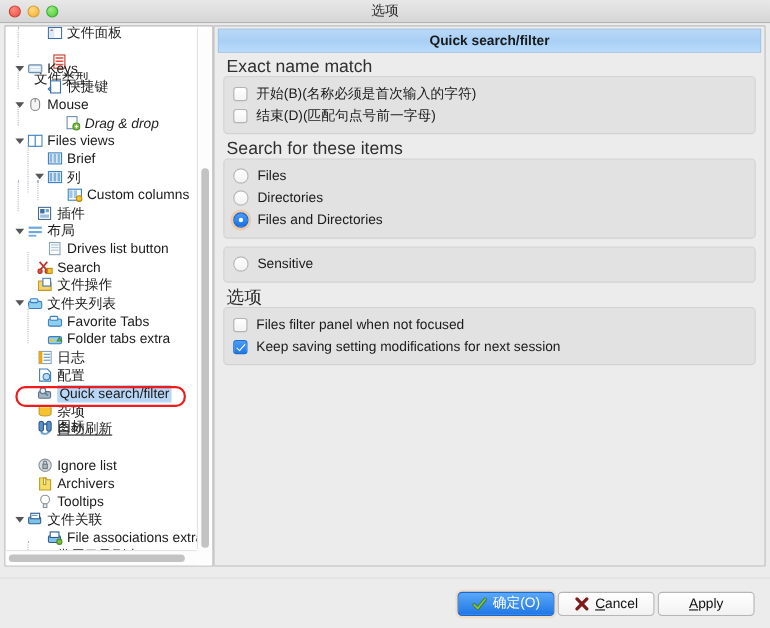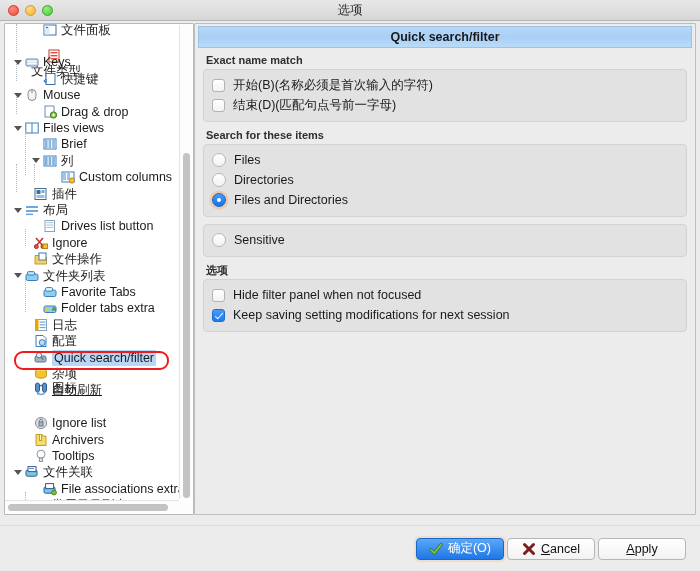--- a/index.html
+++ b/index.html
@@ -200,25 +200,24 @@
     flex: none;
   }
   .panel-body {
     flex: 1;
     padding: 6px 8px 0 8px;
     overflow: hidden;
   }
 
   .group { margin-bottom: 7px; }
   .group-title {
-    font-size: 11px;
+    font-size: 16px;
     color: #2f2f2f;
     margin: 0 0 2px 3px;
     line-height: 13px;
-    font-weight: bold;
   }
   .group-box {
     background: #e2e2e2;
     border: 1px solid #d2d2d2;
     border-radius: 4px;
     padding: 5px 8px 6px 8px;
   }
 
   .row {
     display: flex;
@@ -376,21 +375,21 @@
           <div class="tnode" style="top: 63.1px; position: absolute; left: 6px;">
             <span class="tw open"></span>
             <span class="ticon">
               <svg class="ic" viewBox="0 0 14 14" xmlns="http://www.w3.org/2000/svg">
                 <rect x="3" y="1.5" width="8" height="11" rx="4" fill="#f4f4f4" stroke="#8a8a8a"></rect>
                 <line x1="7" y1="1.5" x2="7" y2="5" stroke="#8a8a8a"></line>
               </svg>
             </span>
             <span class="tlabel">Mouse</span>
           </div>
-          <div class="tnode" style="top: 79.5px; position: absolute; left: 24px;">
+          <div class="tnode" style="top: 79.5px; position: absolute; left: 40px; font-style: italic;">
             <span class="tw"></span>
             <span class="ticon">
               <svg class="ic" viewBox="0 0 14 14" xmlns="http://www.w3.org/2000/svg">
                 <rect x="2" y="1" width="9" height="11" fill="#fff" stroke="#6d8fb0"></rect>
                 <circle cx="10.5" cy="10" r="3.2" fill="#7bc043" stroke="#4a8a23"></circle>
                 <path d="M9 10h3M10.5 8.5v3" stroke="#fff" stroke-width="1"></path>
               </svg>
             </span>
             <span class="tlabel">Drag &amp; drop</span>
           </div>
@@ -486,21 +485,21 @@
           <div class="tnode" style="top: 210.7px; position: absolute; left: 15px;">
             <span class="tw"></span>
             <span class="ticon">
               <svg class="ic" viewBox="0 0 14 14" xmlns="http://www.w3.org/2000/svg">
                 <path d="M2 2 L9 10 M9 2 L2 10" stroke="#c0392b" stroke-width="1.6" fill="none"></path>
                 <circle cx="2.3" cy="10.6" r="2" fill="#e74c3c" stroke="#a93226"></circle>
                 <circle cx="9" cy="10.6" r="2" fill="#e74c3c" stroke="#a93226"></circle>
                 <rect x="9" y="8" width="4.5" height="4.5" fill="#f4c430" stroke="#b8860b"></rect>
               </svg>
             </span>
-            <span class="tlabel">Ignore</span>
+            <span class="tlabel">Search</span>
           </div>
           <div class="tnode" style="top: 227.1px; position: absolute; left: 15px;">
             <span class="tw"></span>
             <span class="ticon">
               <svg class="ic" viewBox="0 0 14 14" xmlns="http://www.w3.org/2000/svg">
                 <path d="M1 3.5h5l1.2 1.6h5.3V12H1z" fill="#f6d06a" stroke="#c49a24"></path>
                 <rect x="5" y="1" width="7" height="7" fill="#fff" stroke="#3b7dbf"></rect>
               </svg>
             </span>
             <span class="tlabel">文件操作</span>
@@ -726,21 +725,21 @@
                 <span class="rb"></span>
                 <span>Sensitive</span>
               </div>
             </div>
           </div>
           <div class="group">
             <div class="group-title">选项</div>
             <div class="group-box">
               <div class="row">
                 <span class="cb"></span>
-                <span>Hide filter panel when not focused</span>
+                <span>Files filter panel when not focused</span>
               </div>
               <div class="row">
                 <span class="cb on"></span>
                 <span>Keep saving setting modifications for next session</span>
               </div>
             </div>
           </div>
         </div>
     </div>
   </div>

